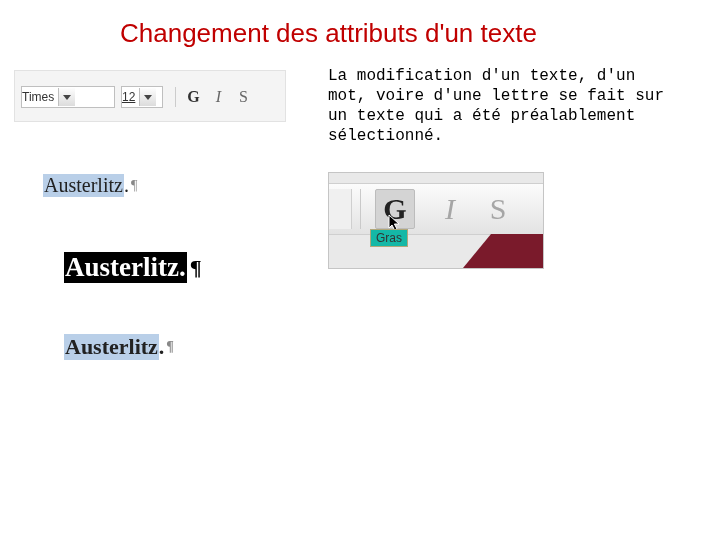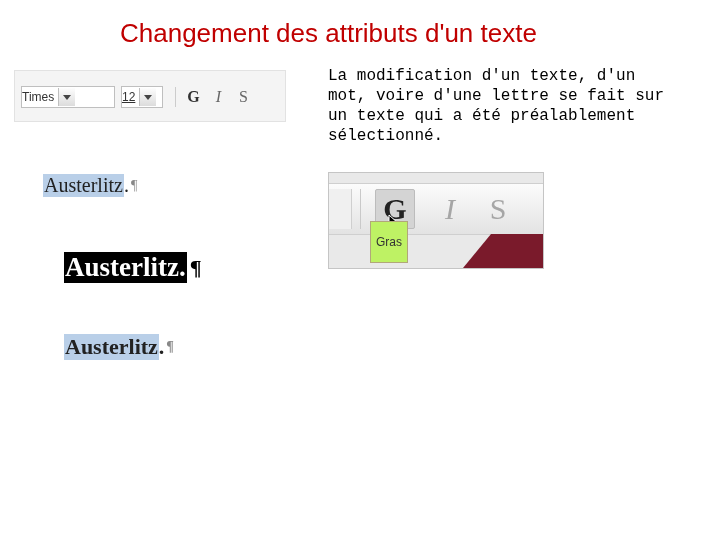--- a/index.html
+++ b/index.html
@@ -211,28 +211,28 @@
   .toolbar2 .cursor {
     position: absolute;
     top: 41px;
     left: 59px;
     width: 14px;
     height: 18px;
   }
   .toolbar2 .cursor svg { display: block; }
   .toolbar2 .tooltip {
     position: absolute;
-    top: 48px;
+    top: 56px;
     left: 41px;
-    background: #bef264;
+    background: #14b8a6;
     border: 1px solid #b1a77a;
     font-size: 12px;
     font-family: Verdana, sans-serif;
     color: #333;
-    padding: 13px 5px;
+    padding: 1px 5px;
   }
   .toolbar2 .maroon {
     position: absolute;
     right: 0;
     bottom: 0;
     width: 80px;
     height: 34px;
     background: #7a1a2b;
     clip-path: polygon(0 100%, 35% 0, 100% 0, 100% 100%);
   }

